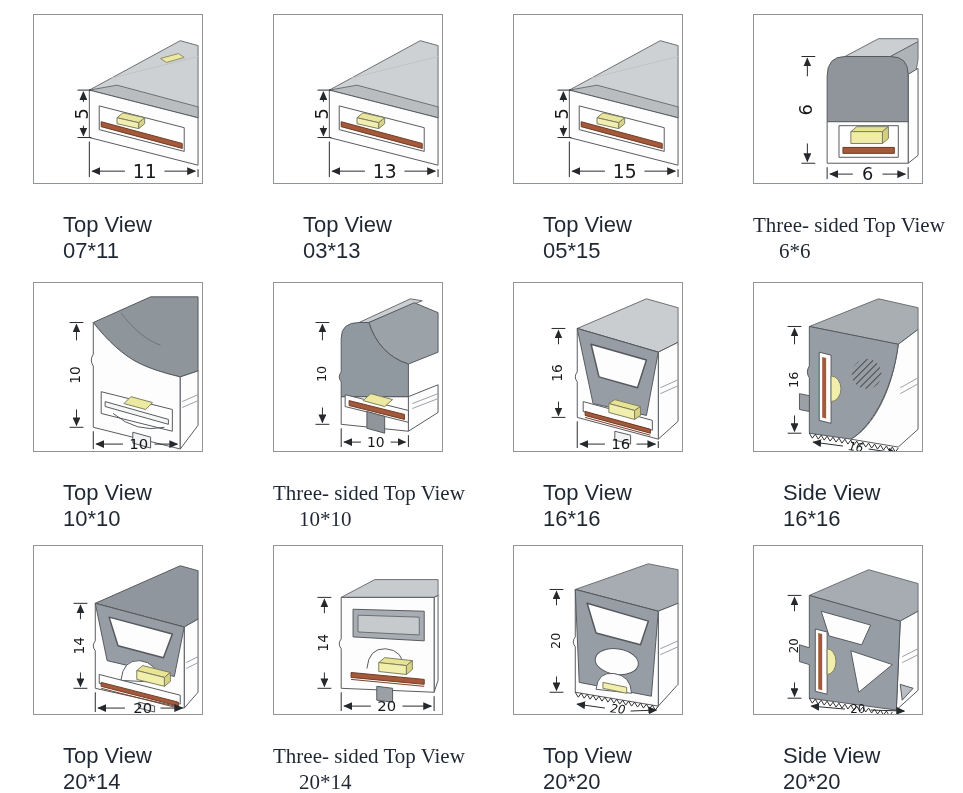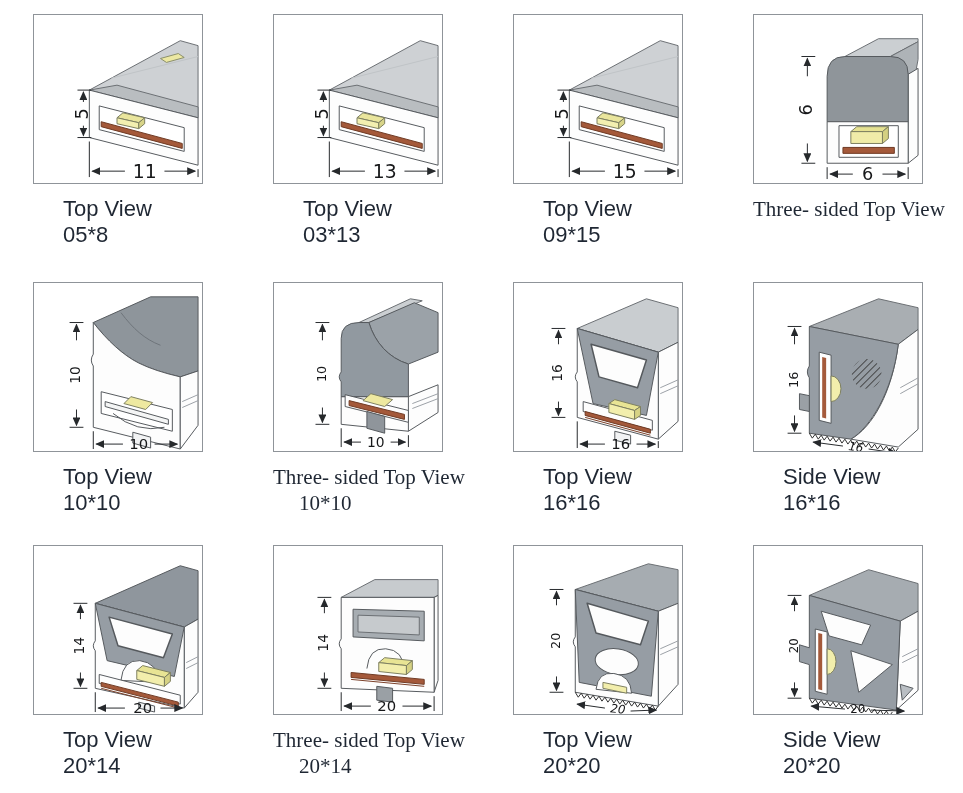--- a/index.html
+++ b/index.html
@@ -2,21 +2,21 @@
 <html><head>
 <meta charset="utf-8">
 <style>
   html,body{margin:0;padding:0;background:#ffffff;}
   body{width:963px;height:793px;position:relative;font-family:"Liberation Sans",sans-serif;overflow:hidden;}
   .cell{position:absolute;width:176px;}
   .c0{left:33px}.c1{left:273px}.c2{left:513px}.c3{left:753px}
   .r0{top:14px}.r1{top:282px}.r2{top:545px}
   .diagram{width:168px;height:168px;border:1px solid #8f9499;background:#fff;}
   .diagram svg{display:block;width:168px;height:168px;}
-  .label{margin-top:12px;color:#1f2733;font-size:22px;line-height:26px;white-space:nowrap;padding-left:30px;}
+  .label{margin-top:28px;color:#1f2733;font-size:22px;line-height:26px;white-space:nowrap;padding-left:30px;}
   .cell.long .label{padding-left:0;font-size:21px;font-family:Liberation Serif, serif;}
   .cell.long .view-size{margin-left:26px;}
   .dim{font-family:"DejaVu Sans",sans-serif;fill:#17181a;}
   .dimi{font-style:italic;}
   svg line,svg polygon,svg path,svg rect,svg ellipse{stroke-linejoin:round;}
   .dl{stroke:#26292c;stroke-width:1;fill:none;}
 </style>
 </head>
 <body>
 
@@ -59,21 +59,21 @@
         <line class="dl" x1="56" y1="128" x2="56" y2="164"></line>
           <line class="dl" x1="166" y1="156" x2="166" y2="164"></line>
         <line class="dl" x1="92" y1="158" x2="59" y2="158" marker-end="url(#ar)"></line>
         <line class="dl" x1="132" y1="158" x2="163" y2="158" marker-end="url(#ar)"></line>
         <text class="dim" font-size="19" text-anchor="middle" x="112" y="165">11</text>
       </g>
     </svg>
   </div>
   <div class="label">
     <div class="view-name">Top View</div>
-    <div class="view-size">05*8</div>
+    <div class="view-size">07*11</div>
   </div>
 </div>
 
 <div class="cell c1 r0">
   <div class="diagram">
     <svg viewBox="0 0 170 170">
       <g>
         <polygon points="56,76 148,26 166,31 166,104" fill="#ced1d4" stroke="#6b6f73"></polygon>
         <line x1="78" y1="64" x2="166" y2="42" stroke="#bfc3c6"></line>
         <polygon points="56,76 84,71 166,93 166,104" fill="#b9bdc0" stroke="#6b6f73"></polygon>
@@ -135,21 +135,21 @@
         <line class="dl" x1="56" y1="128" x2="56" y2="164"></line>
           <line class="dl" x1="166" y1="156" x2="166" y2="164"></line>
         <line class="dl" x1="92" y1="158" x2="59" y2="158" marker-end="url(#ar)"></line>
         <line class="dl" x1="132" y1="158" x2="163" y2="158" marker-end="url(#ar)"></line>
         <text class="dim" font-size="19" text-anchor="middle" x="112" y="165">15</text>
       </g>
     </svg>
   </div>
   <div class="label">
     <div class="view-name">Top View</div>
-    <div class="view-size">09*15</div>
+    <div class="view-size">05*15</div>
   </div>
 </div>
 
 <div class="cell c3 r0 long">
   <div class="diagram">
     <svg viewBox="0 0 170 170">
       <g>
         <polygon points="92,42 138,42 166,27 166,24 126,24" fill="#cbcfd2" stroke="#6b6f73"></polygon>
         <polygon points="138,42 156,60 164,56 166,45 166,27" fill="#aeb3b7" stroke="#6b6f73"></polygon>
         <polygon points="156,60 166,54 166,142 156,150" fill="#fdfdfd" stroke="#55595d"></polygon>
@@ -174,20 +174,21 @@
         <line class="dl" x1="74" y1="154" x2="74" y2="166"></line>
           <line class="dl" x1="156" y1="154" x2="156" y2="166"></line>
         <line class="dl" x1="100" y1="161" x2="77" y2="161" marker-end="url(#ar)"></line>
         <line class="dl" x1="130" y1="161" x2="153" y2="161" marker-end="url(#ar)"></line>
         <text class="dim" font-size="18" text-anchor="middle" x="115" y="167">6</text>
       </g>
     </svg>
   </div>
   <div class="label">
     <div class="view-name">Three- sided Top View</div>
+    <div class="view-size">6*6</div>
   </div>
 </div>
 
 <div class="cell c0 r1">
   <div class="diagram">
     <svg viewBox="0 0 170 170">
       <g>
         <path d="M60,40 C74,58 90,73 106,81 Q122,89 148,95 L166,89 L166,14 L118,14 Z" fill="#8e959b" stroke="#55595d"></path>
         <path d="M88,30 C100,46 112,57 128,63" stroke="#6e747a" fill="none"></path>
         <path d="M60,40 C74,58 90,73 106,81 Q122,89 148,95 L148,168 L60,146 L60,84 Q56,78 60,72 Z" fill="#fdfdfd" stroke="#55595d"></path>

